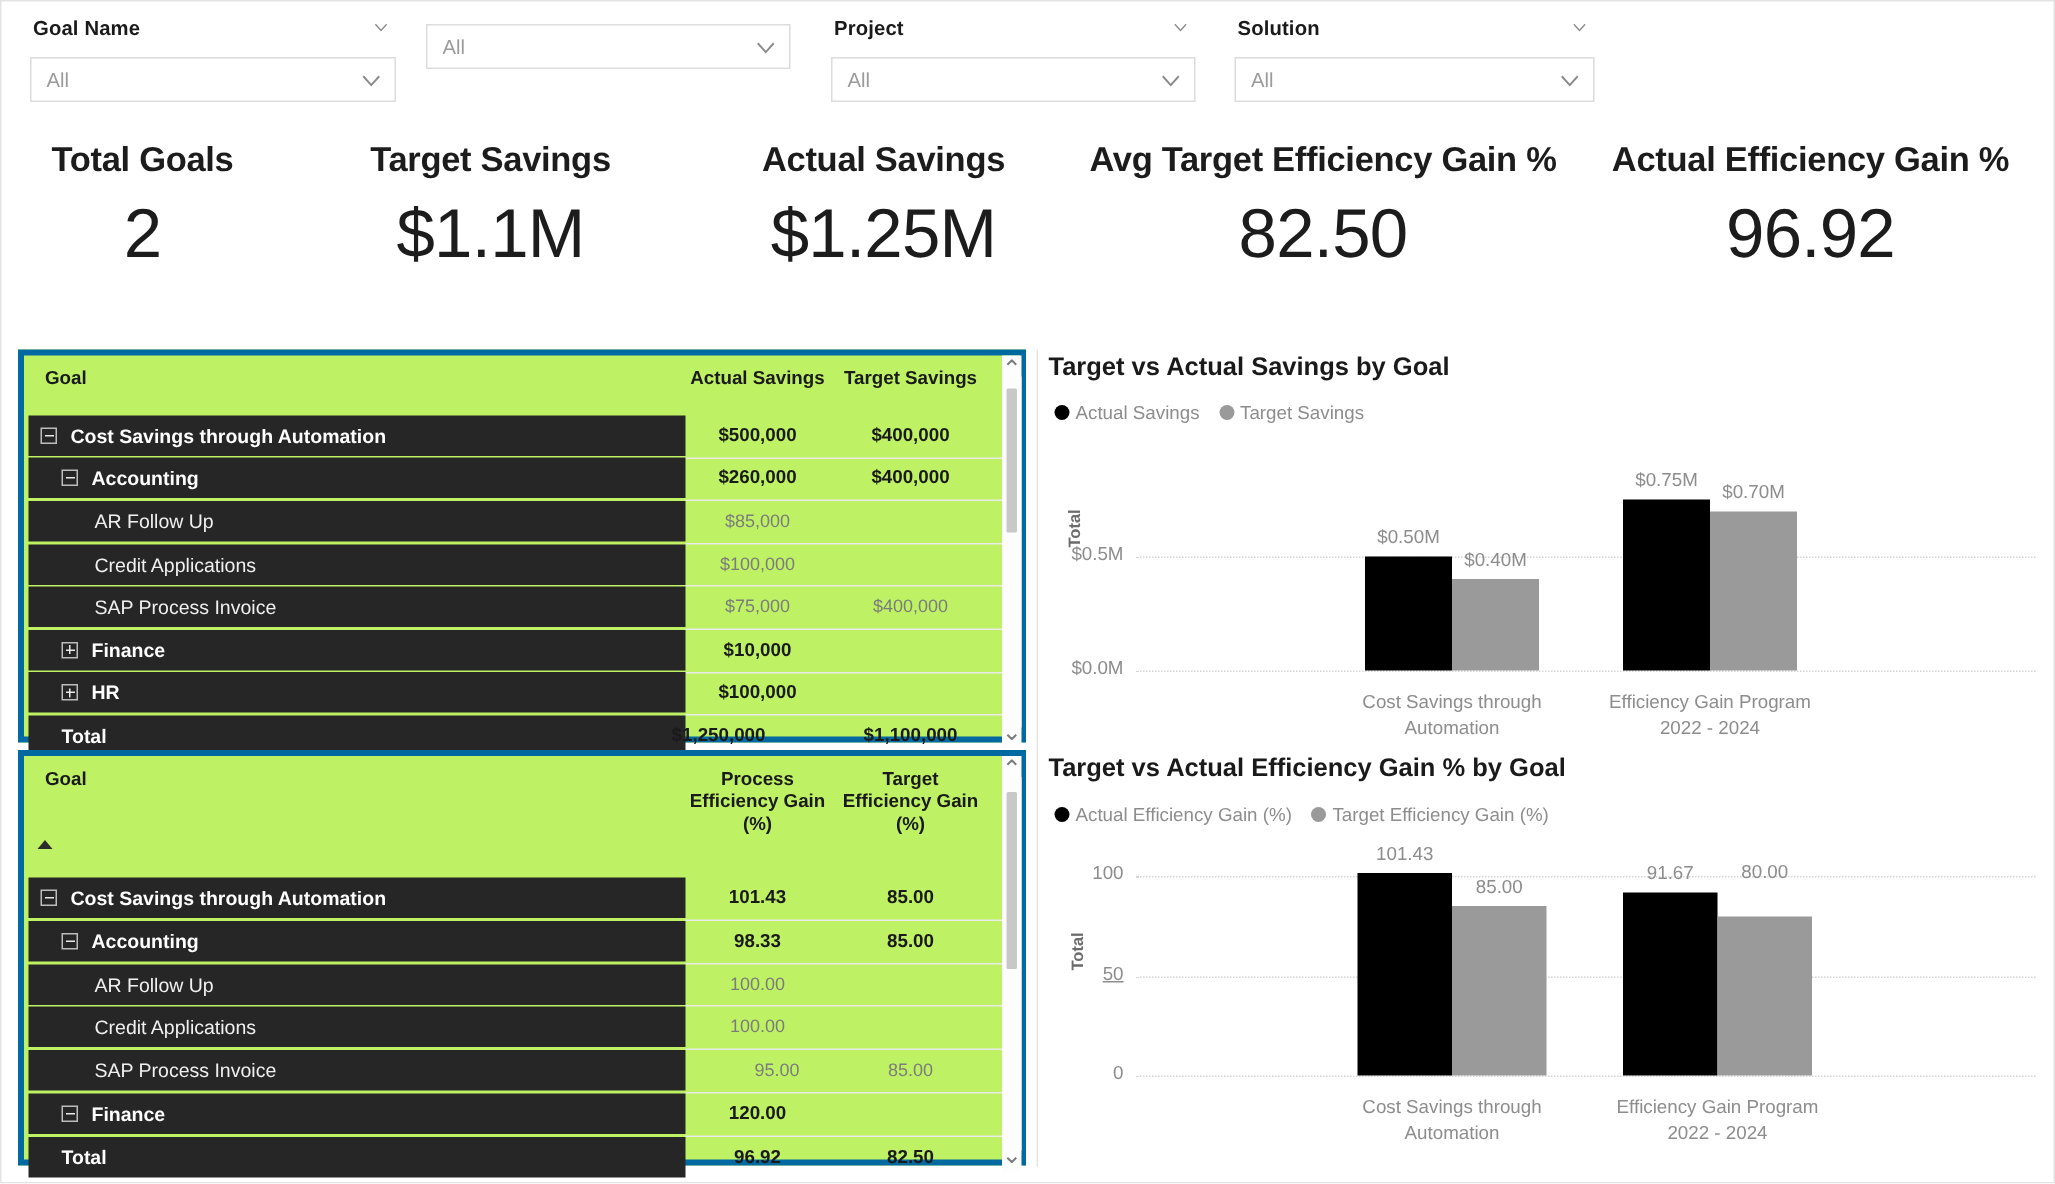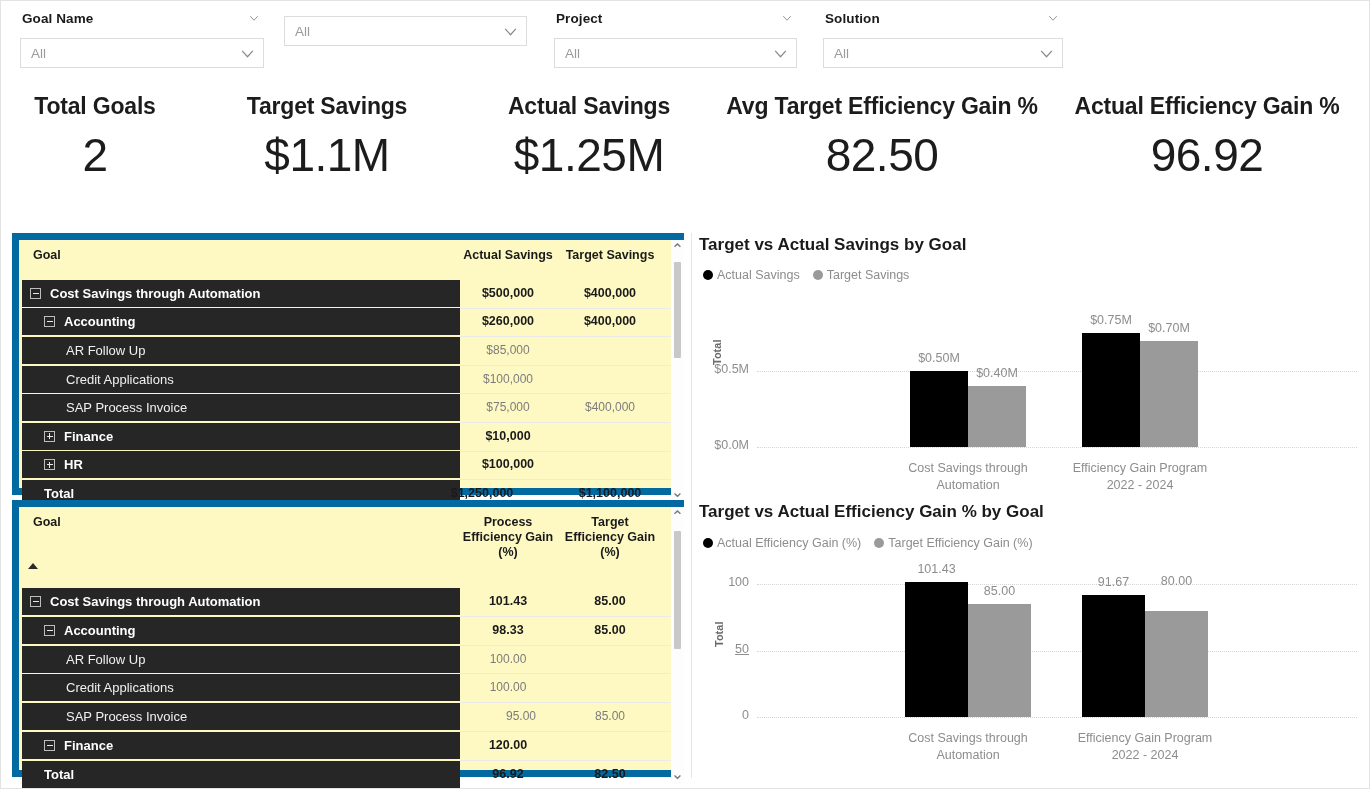--- a/index.html
+++ b/index.html
@@ -40,22 +40,22 @@
     font-size: 23px; font-weight: bold; color: #1c1c1c;
     white-space: nowrap; letter-spacing: -.2px;
   }
   .kpi-value {
     margin-top: 11px; font-size: 46px; font-weight: normal;
     color: #1c1c1c; letter-spacing: -.5px; line-height: 1.05;
   }
 
   
   .matrix {
-    position: absolute; background: #fef9c3;
-    border: 7px solid #0369a1;
+    position: absolute; background: #bef264;
+    border: 4px solid #0369a1;
   }
   .mx-head { position: relative; width: 100%; }
   .mx-head-goal {
     position: absolute; left: 14px; top: 8px;
     font-size: 12.5px; font-weight: bold; color: #1a1a1a;
   }
   .mx-head-col {
     position: absolute; text-align: center;
     font-size: 12.5px; font-weight: bold; color: #1a1a1a; line-height: 15px;
   }

